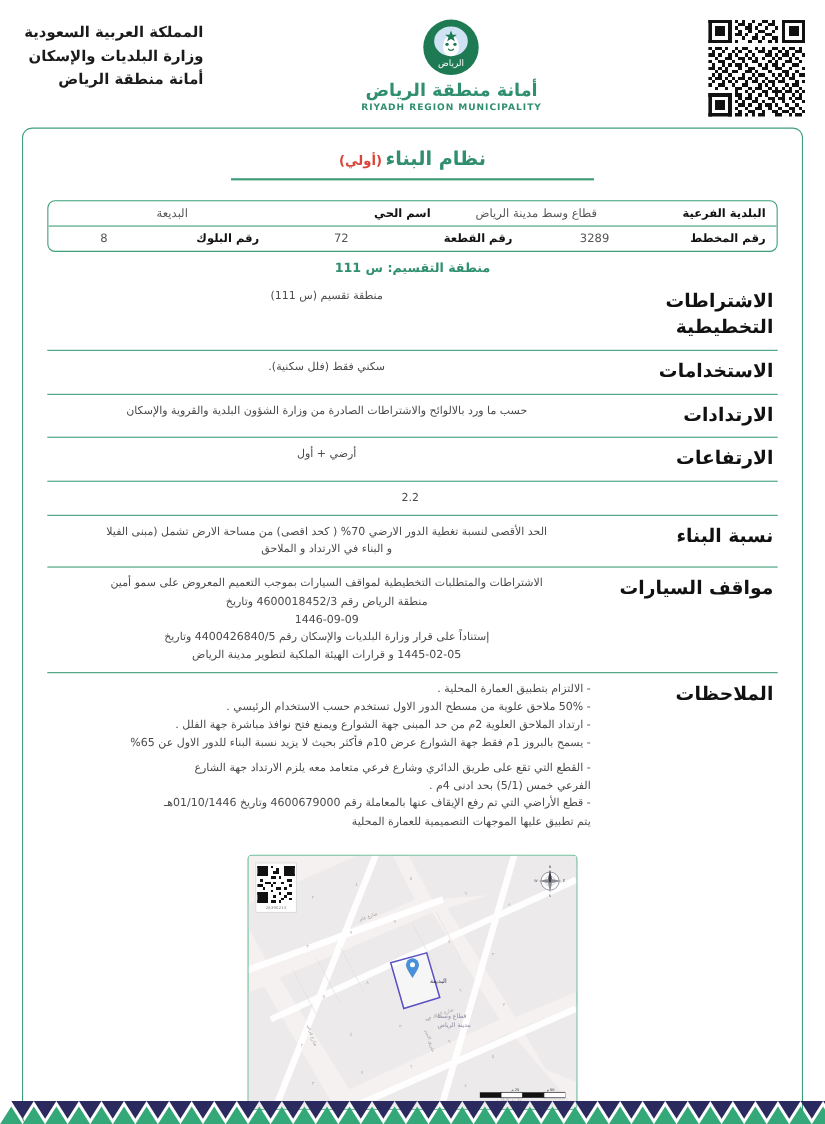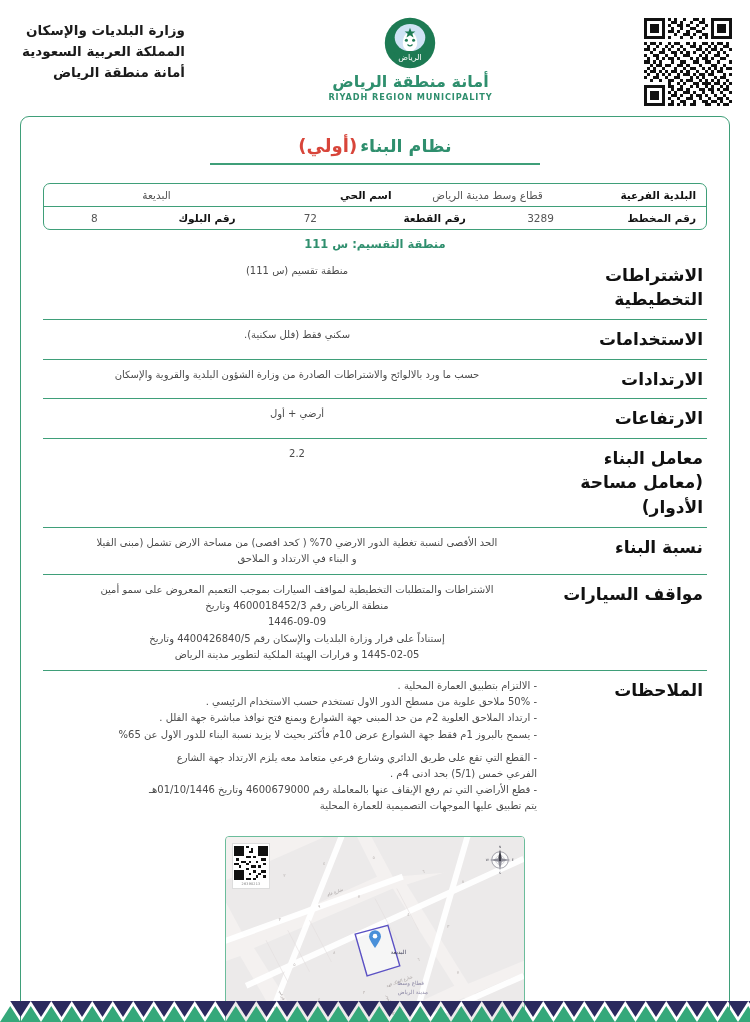--- a/index.html
+++ b/index.html
@@ -35,21 +35,21 @@
     position: relative;
     margin: 4px 20px 0 20px;
     border: 1.6px solid #3f9f79;
     border-radius: 9px;
     background: #fff;
     padding: 12px 10px 14px 10px;
     min-height: 810px;
   }
   .title-block { text-align: center; padding: 6px 0 2px; }
   .title-main { font-size: 17.5px; font-weight: bold; color: #2f8f6e; display:inline; }
-  .title-sub { font-size: 18px; font-weight: bold; color: #d8453a; display:inline; margin-right:3px; }
+  .title-sub { font-size: 12px; font-weight: bold; color: #d8453a; display:inline; margin-right:3px; }
   .title-rule { width: 330px; height: 1.6px; background: #3f9f79; margin: 7px auto 0; }
 
   
   .mini-table {
     margin: 16px 12px 0 12px;
     border: 1.3px solid #3f9f79;
     border-radius: 7px;
     overflow: hidden;
   }
   .mini-row { display: flex; flex-direction: row; align-items: stretch; }
@@ -109,22 +109,22 @@
   .chevrons { position:absolute; left:0; bottom:0; width: 750px; height: 24px; }
 </style>
 </head>
 <body>
 
 <div class="page">
 
   <div class="header">
 
     <div class="hdr-text">
+      <div>المملكة العربية السعودية</div>
       <div>وزارة البلديات والإسكان</div>
-      <div>المملكة العربية السعودية</div>
       <div>أمانة منطقة الرياض</div>
     </div>
 
     <div class="hdr-logo">
       <svg class="logo-mark" viewBox="0 0 60 60">
         <circle cx="30" cy="30" r="28" fill="#1d7a53"></circle>
         <ellipse cx="30" cy="24" rx="17" ry="15" fill="#cfe3f5"></ellipse>
         <path d="M22 30c0-7 3.6-12 8-12s8 5 8 12c0 5-3 9-8 9s-8-4-8-9z" fill="#ffffff"></path>
         <path d="M30 13l1.6 4.2H36l-3.4 2.6 1.3 4.2L30 21.5l-3.9 2.5 1.3-4.2L24 17.2h4.4z" fill="#1d7a53"></path>
         <circle cx="26" cy="27" r="1.7" fill="#1d7a53"></circle>
@@ -435,21 +435,20 @@
       </div>
 
       <div class="spec-row">
         <div class="spec-lbl">الارتفاعات</div>
         <div class="spec-val">
           <span class="ln">أرضي + أول</span>
         </div>
       </div>
 
       <div class="spec-row">
-        <div class="spec-lbl">معامل البناء (معامل مساحة الأدوار)</div>
         <div class="spec-val">
           <span class="ln">2.2</span>
         </div>
       </div>
 
       <div class="spec-row">
         <div class="spec-lbl">نسبة البناء</div>
         <div class="spec-val">
           <span class="ln">الحد الأقصى لنسبة تغطية الدور الارضي 70% ( كحد اقصى) من مساحة الارض تشمل (مبنى الفيلا</span>
           <span class="ln">و البناء في الارتداد و الملاحق</span>

